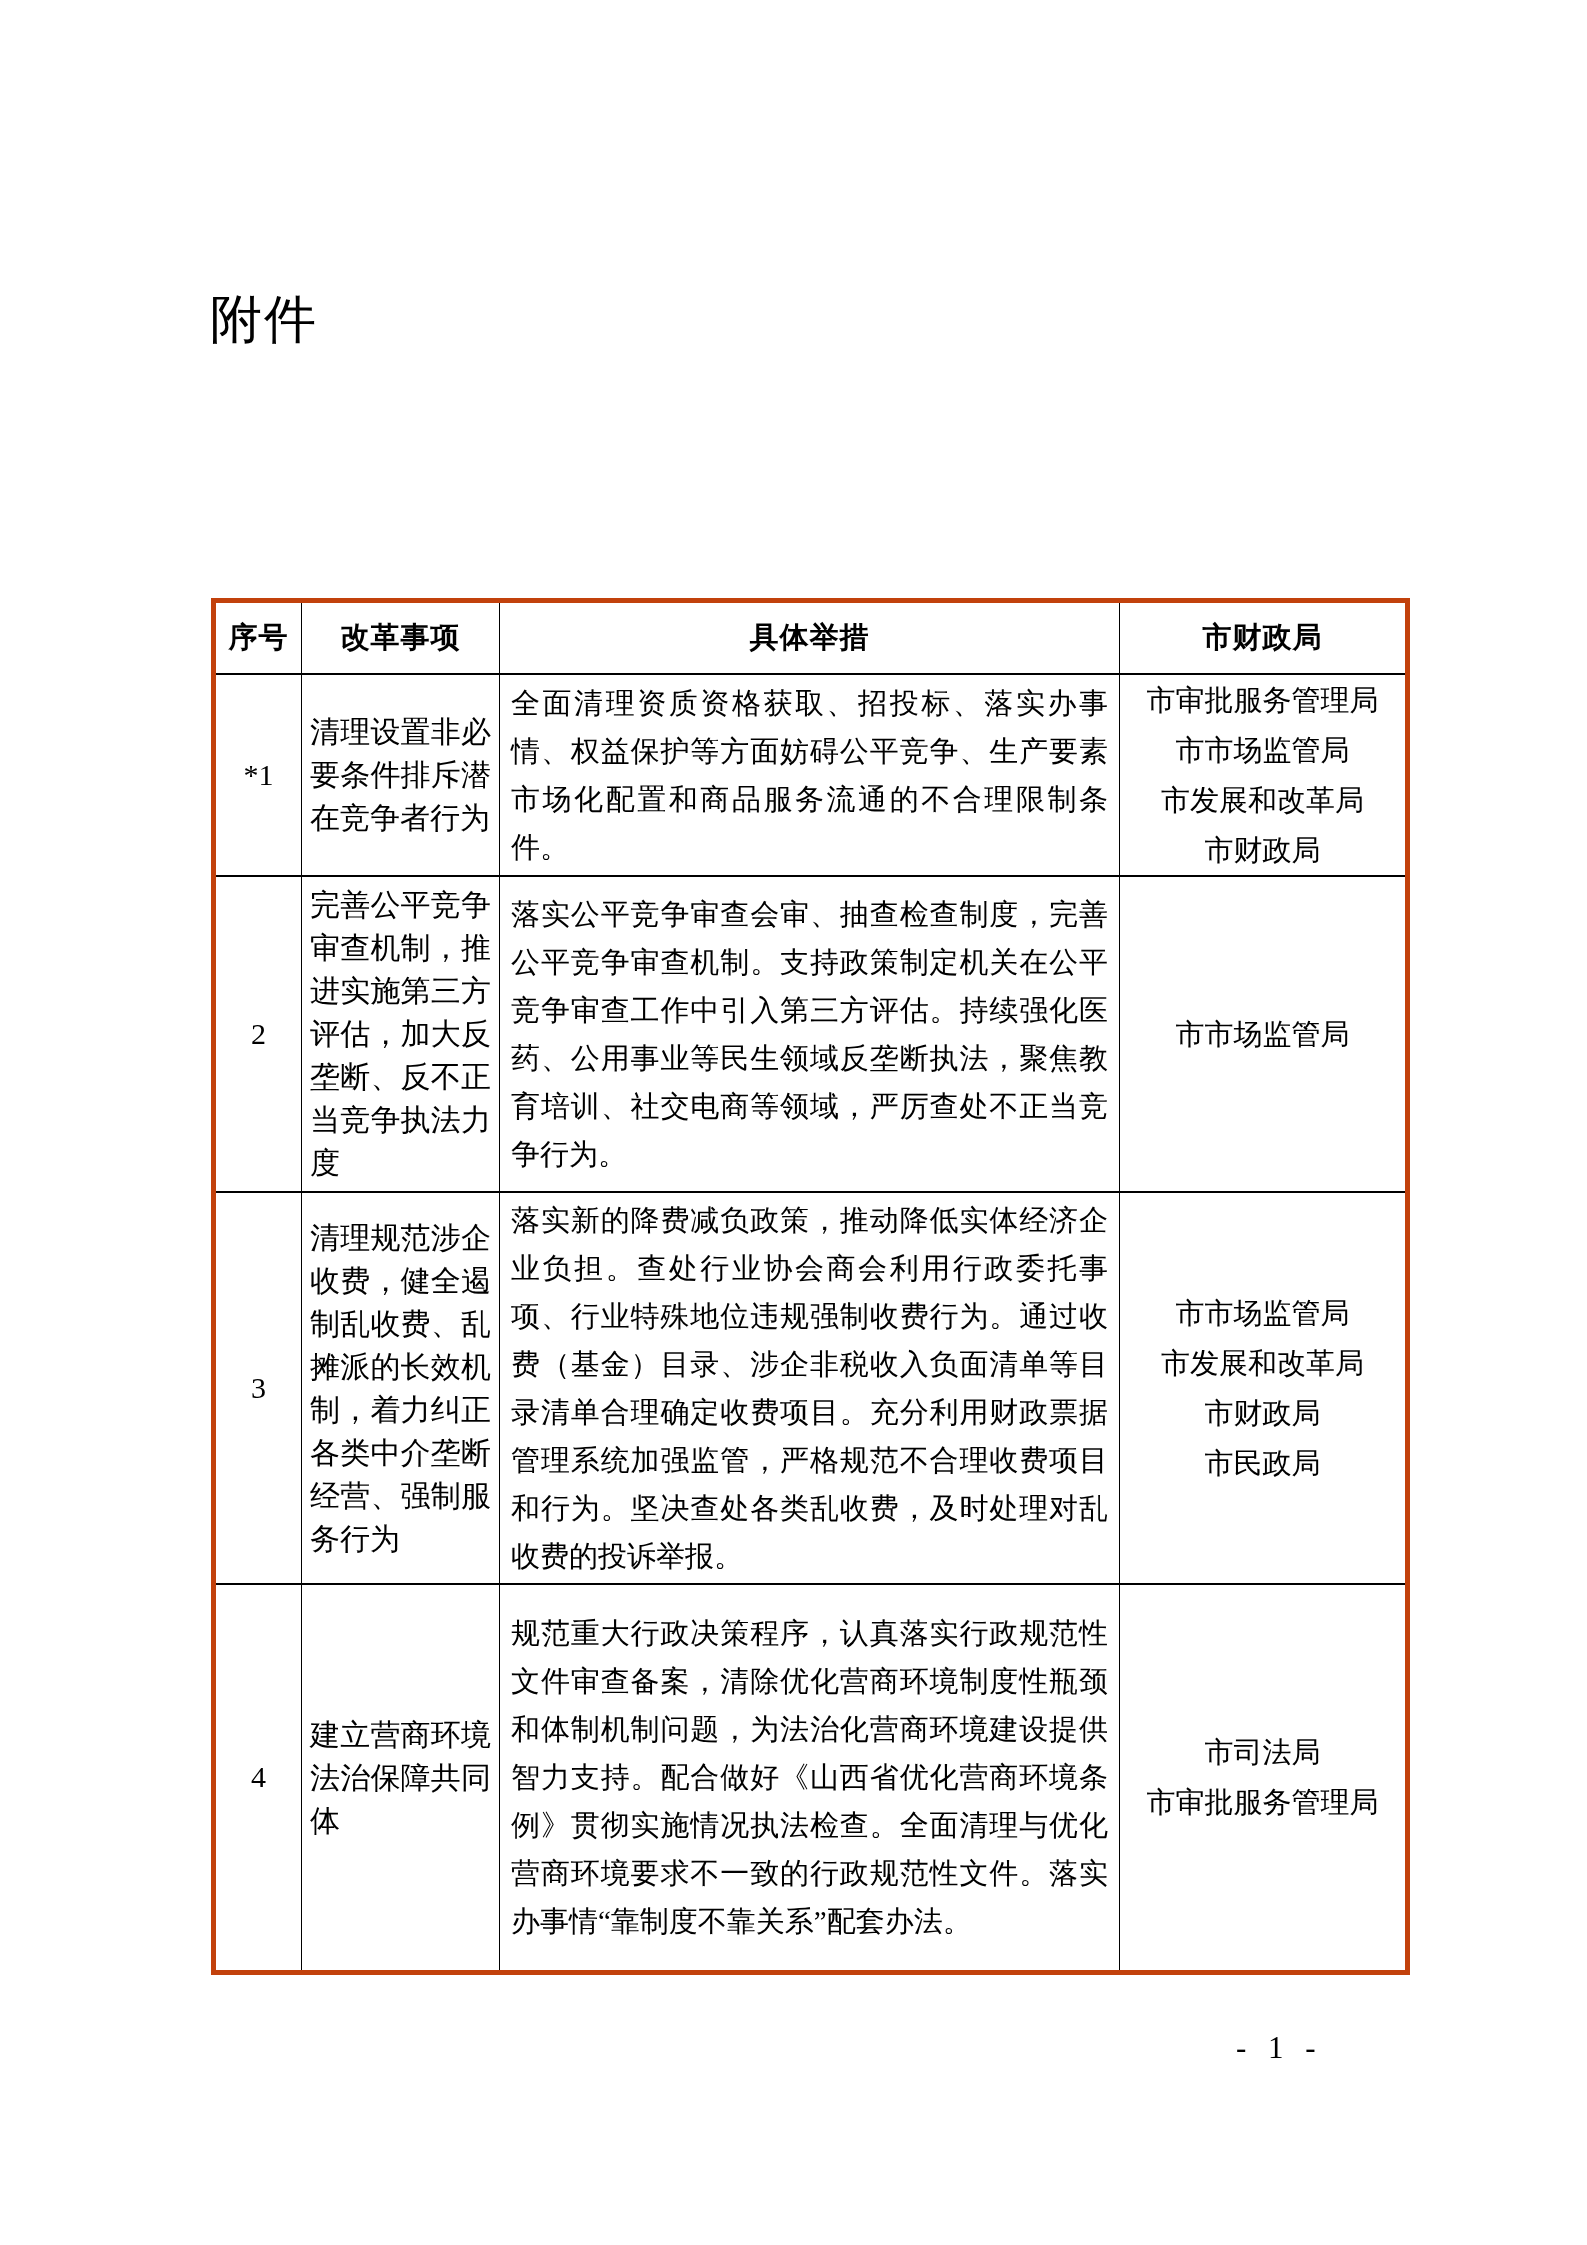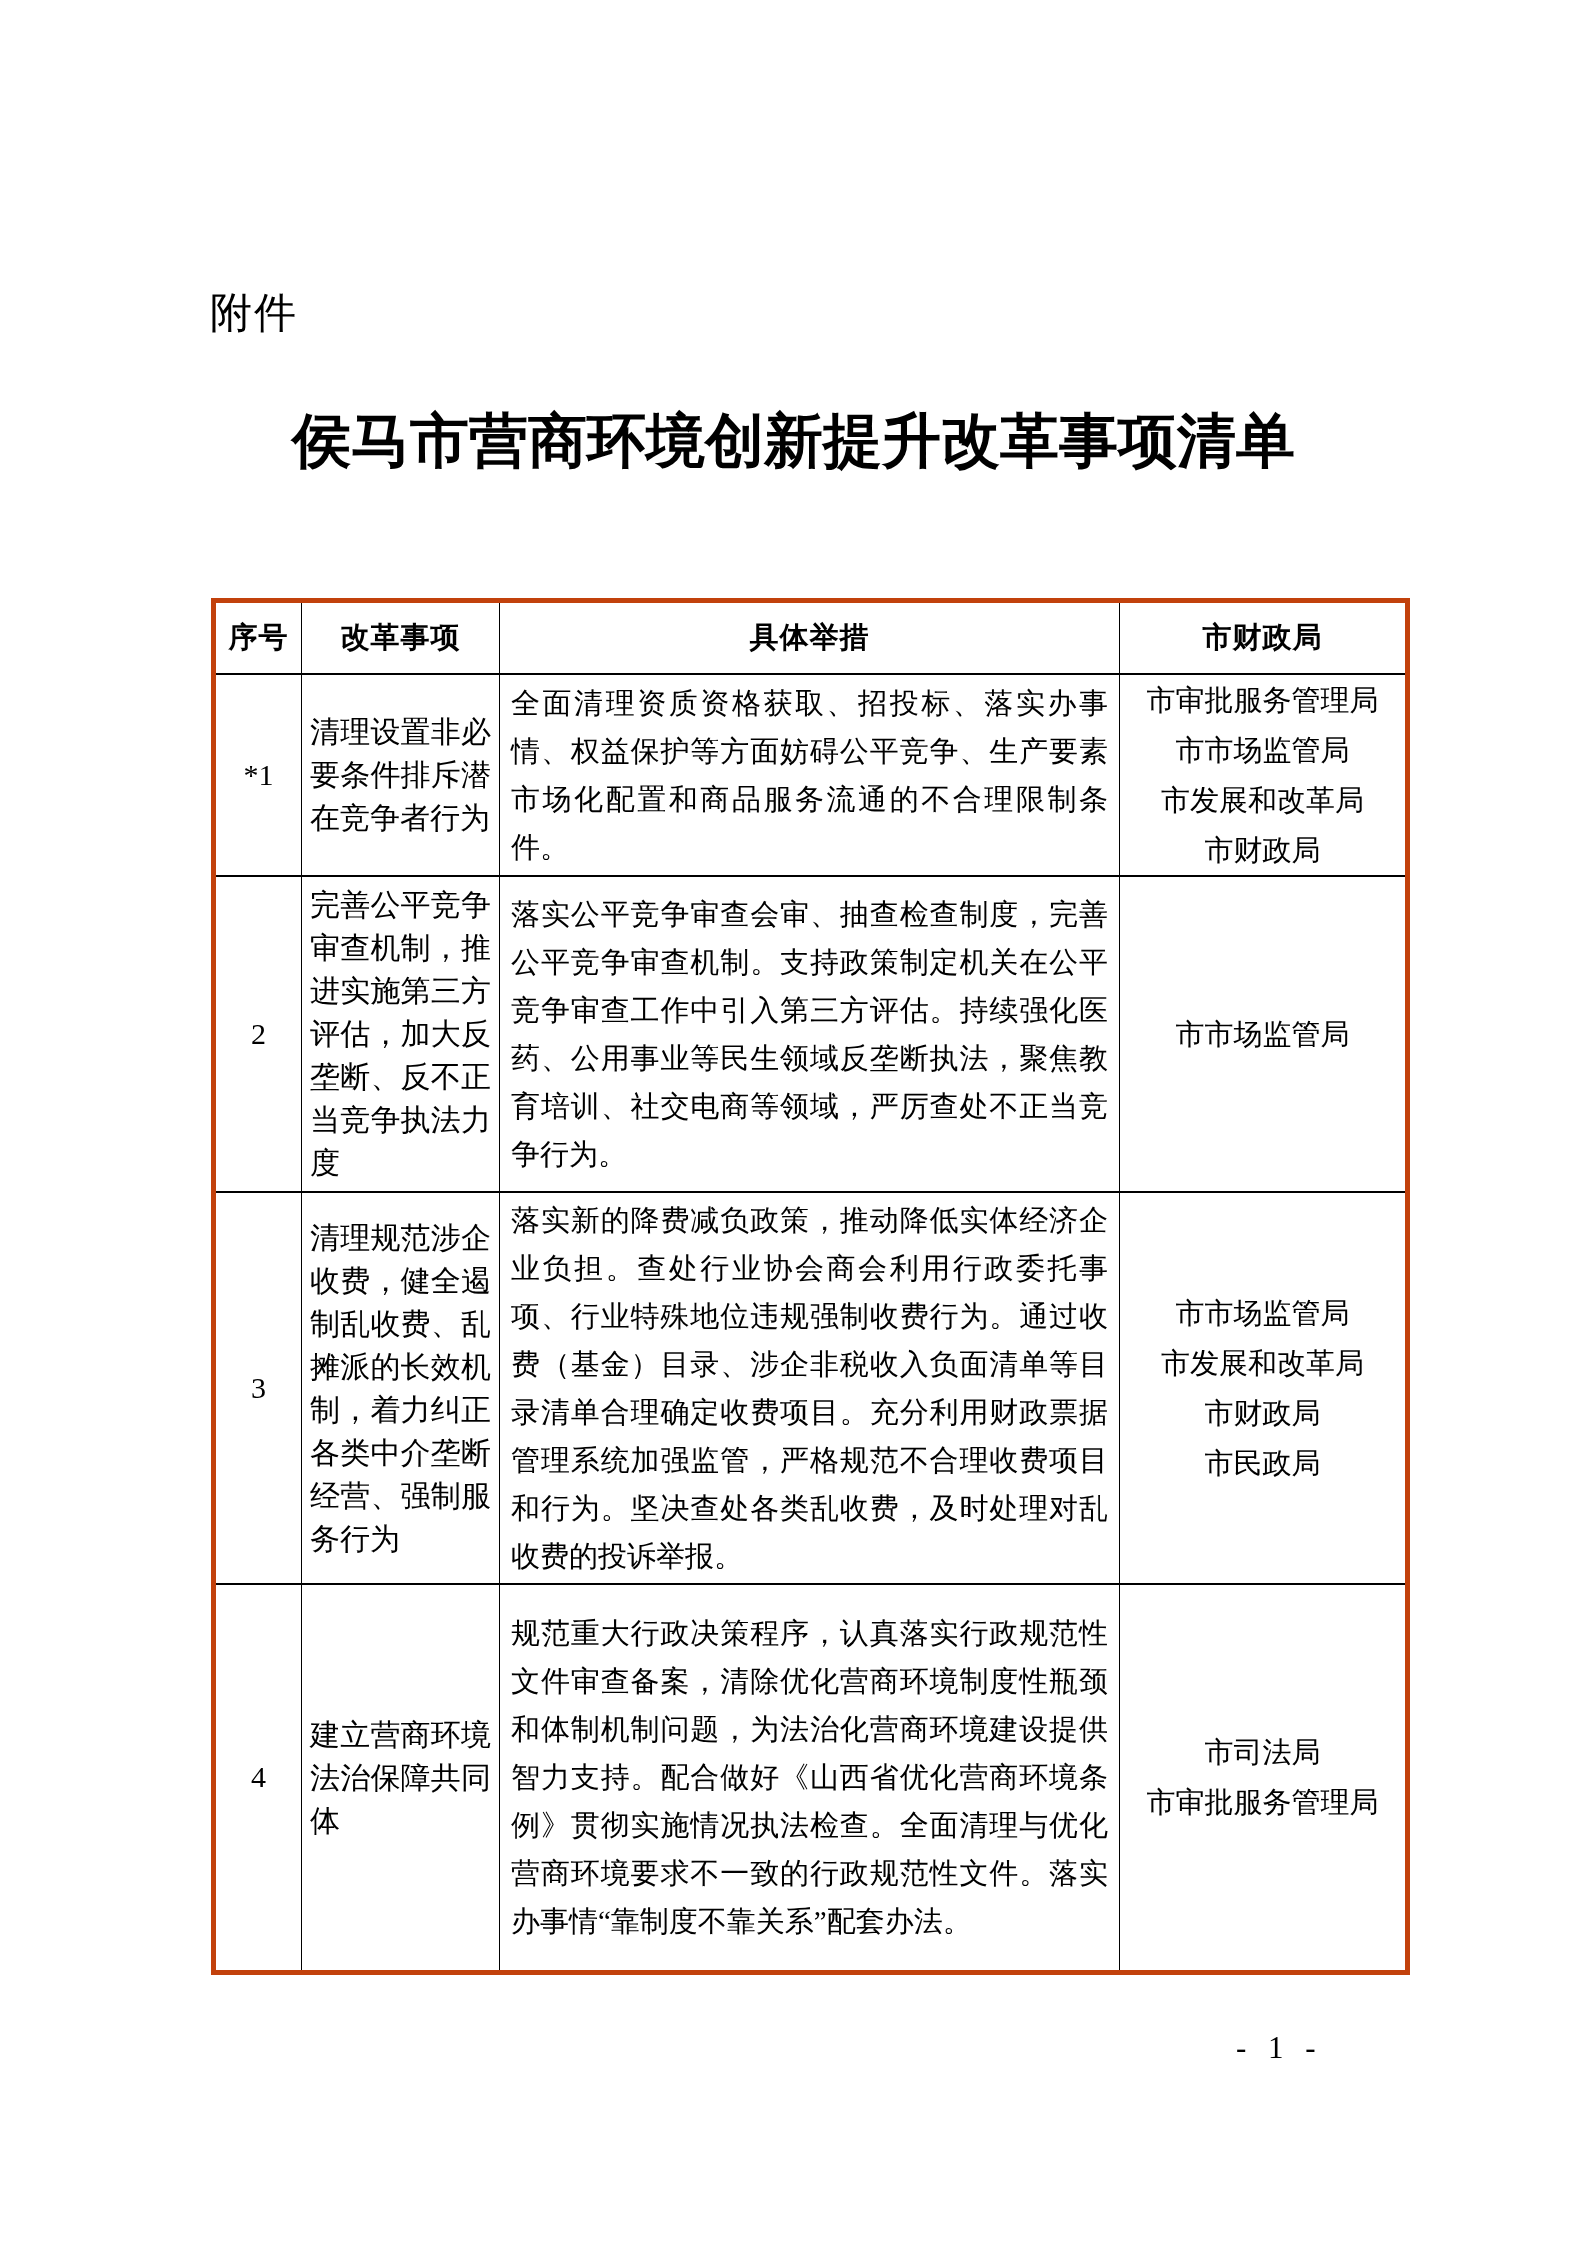--- a/index.html
+++ b/index.html
@@ -8,21 +8,21 @@
     width:1587px; height:2245px;
     margin:0 auto;
     background:#ffffff;
     color:#000;
     font-family:"Liberation Serif", serif;
     overflow:hidden;
   }
   .attachment {
     position:absolute;
     left:210px; top:288px;
-    font-size:42px;
+    font-size:52px;
     line-height:1.2;
     font-family:"Liberation Sans", sans-serif;
     font-weight:500;
     letter-spacing:2px;
   }
   .title {
     position:absolute;
     left:0; top:402px; width:100%;
     margin:0;
     text-align:center;
@@ -100,21 +100,20 @@
     white-space:pre;
   }
 </style>
 </head>
 <body>
 
 <div class="page">
 
   <div class="attachment">附件</div>
 
-  <h1 class="title">侯马市营商环境创新提升改革事项清单</h1>
 
 
   <table class="reform-table">
     <colgroup>
       <col style="width:88px">
       <col style="width:198px">
       <col style="width:620px">
       <col style="width:288px">
     </colgroup>
     <thead>

